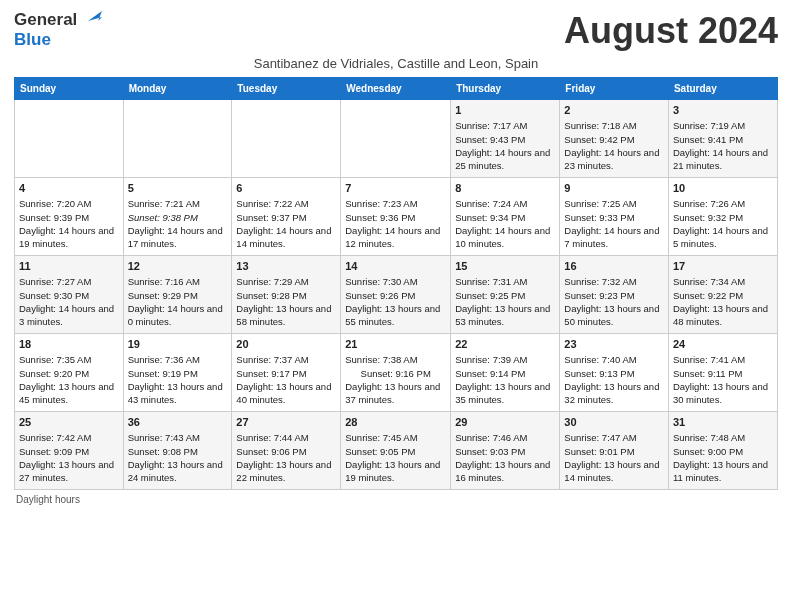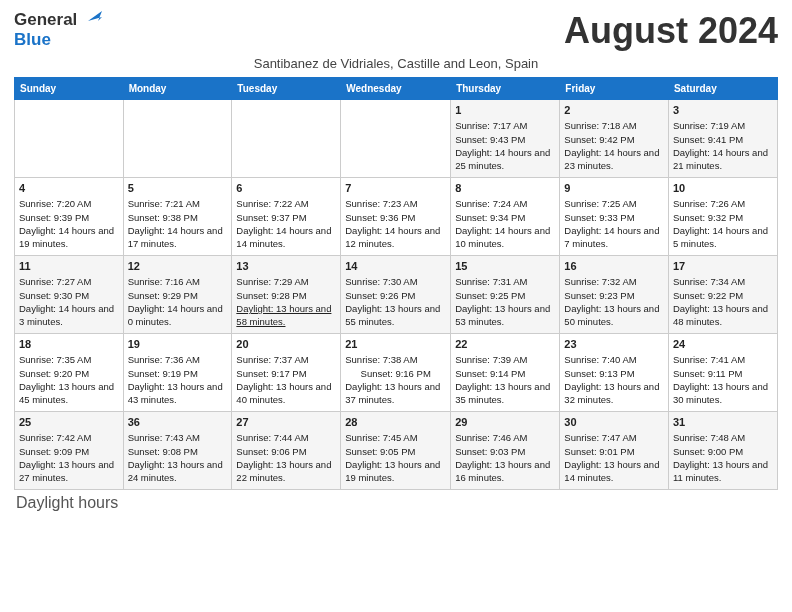--- a/index.html
+++ b/index.html
@@ -71,21 +71,21 @@
     .day-number {
       font-weight: bold;
       font-size: 11px;
       display: block;
       margin-bottom: 1px;
     }
     .empty-cell {
       background: #fff !important;
     }
     .footer-note {
-      font-size: 16px;
+      font-size: 10px;
       color: #555;
       margin-top: 4px;
       text-align: left;
       padding-left: 2px;
     }
   </style>
 </head>
 <body>
 
 <div class="page">
@@ -145,21 +145,21 @@
         <tr>
           <td>
             <span class="day-number">4</span>
             <span style="display: block;">Sunrise: 7:20 AM</span>
             <span style="display: block;">Sunset: 9:39 PM</span>
             <span style="display: block;">Daylight: 14 hours and 19 minutes.</span>
           </td>
           <td>
             <span class="day-number">5</span>
             <span style="display: block;">Sunrise: 7:21 AM</span>
-            <span style="display: block;">Sunset: 9:38 PM</span>
+            <span style="display: block; font-style: italic;">Sunset: 9:38 PM</span>
             <span style="display: block;">Daylight: 14 hours and 17 minutes.</span>
           </td>
           <td>
             <span class="day-number">6</span>
             <span style="display: block;">Sunrise: 7:22 AM</span>
             <span style="display: block;">Sunset: 9:37 PM</span>
             <span style="display: block;">Daylight: 14 hours and 14 minutes.</span>
           </td>
           <td>
             <span class="day-number">7</span>
@@ -196,21 +196,21 @@
           <td>
             <span class="day-number">12</span>
             <span style="display: block;">Sunrise: 7:16 AM</span>
             <span style="display: block;">Sunset: 9:29 PM</span>
             <span style="display: block;">Daylight: 14 hours and 0 minutes.</span>
           </td>
           <td>
             <span class="day-number">13</span>
             <span style="display: block;">Sunrise: 7:29 AM</span>
             <span style="display: block;">Sunset: 9:28 PM</span>
-            <span style="display: block; text-decoration: underline;">Daylight: 13 hours and 58 minutes.</span>
+            <span style="display: block;">Daylight: 13 hours and 58 minutes.</span>
           </td>
           <td>
             <span class="day-number">14</span>
             <span style="display: block;">Sunrise: 7:30 AM</span>
             <span style="display: block;">Sunset: 9:26 PM</span>
             <span style="display: block;">Daylight: 13 hours and 55 minutes.</span>
           </td>
           <td>
             <span class="day-number">15</span>
             <span style="display: block;">Sunrise: 7:31 AM</span>

